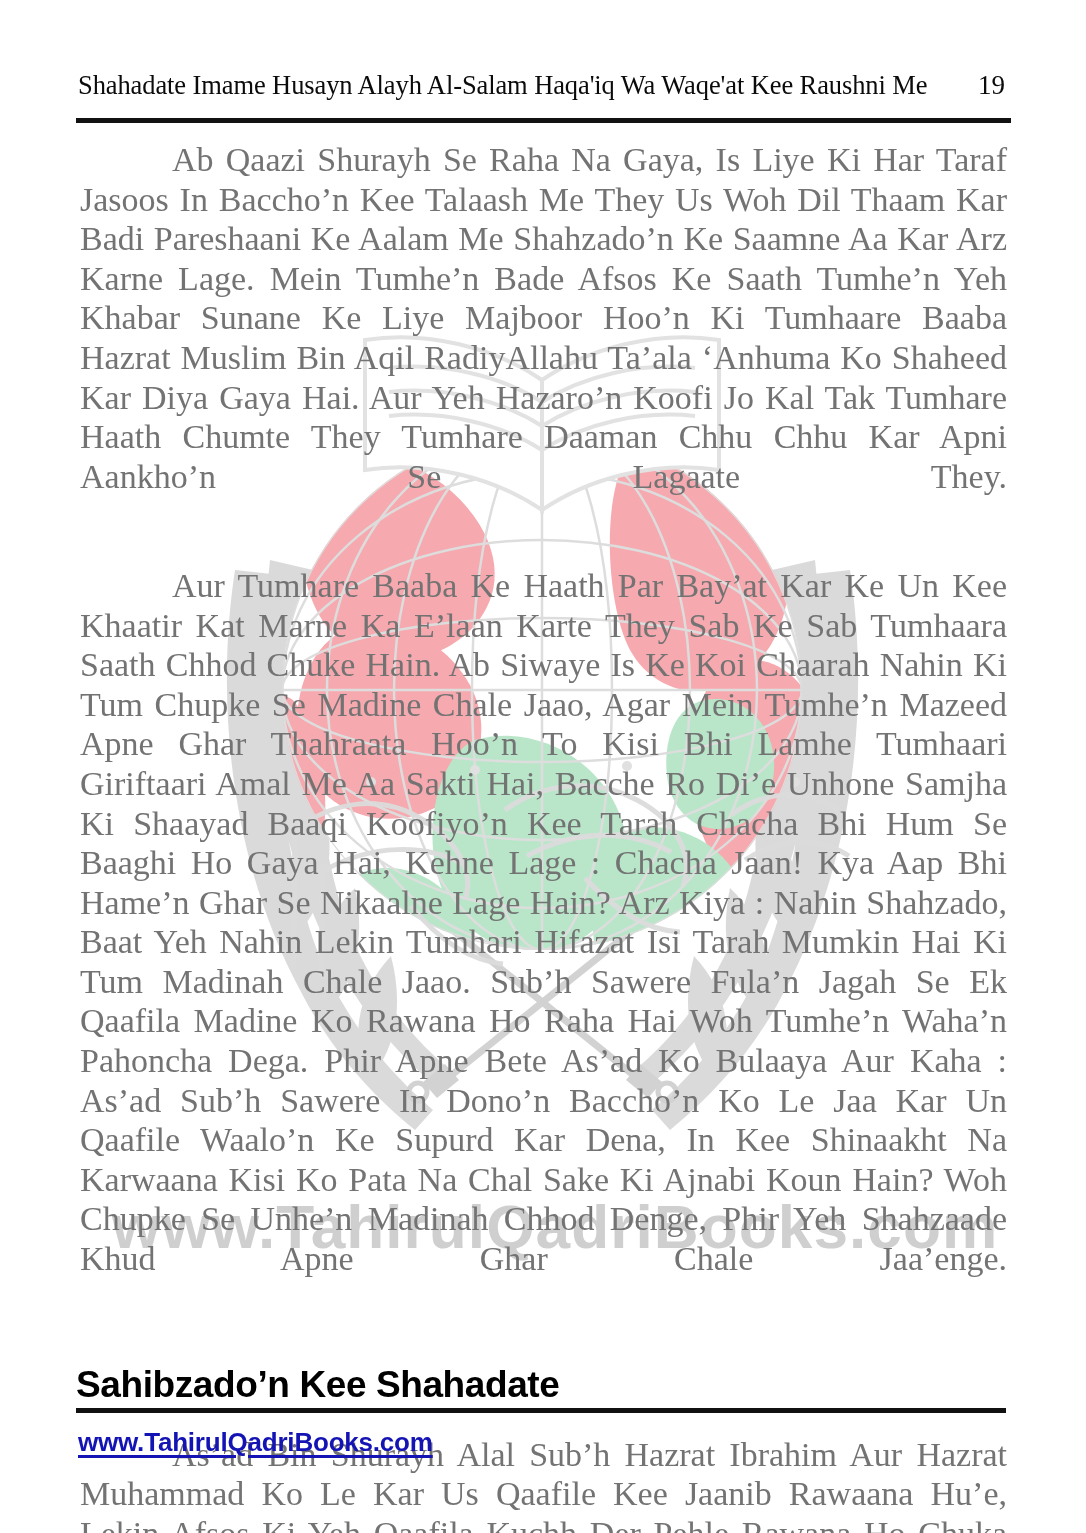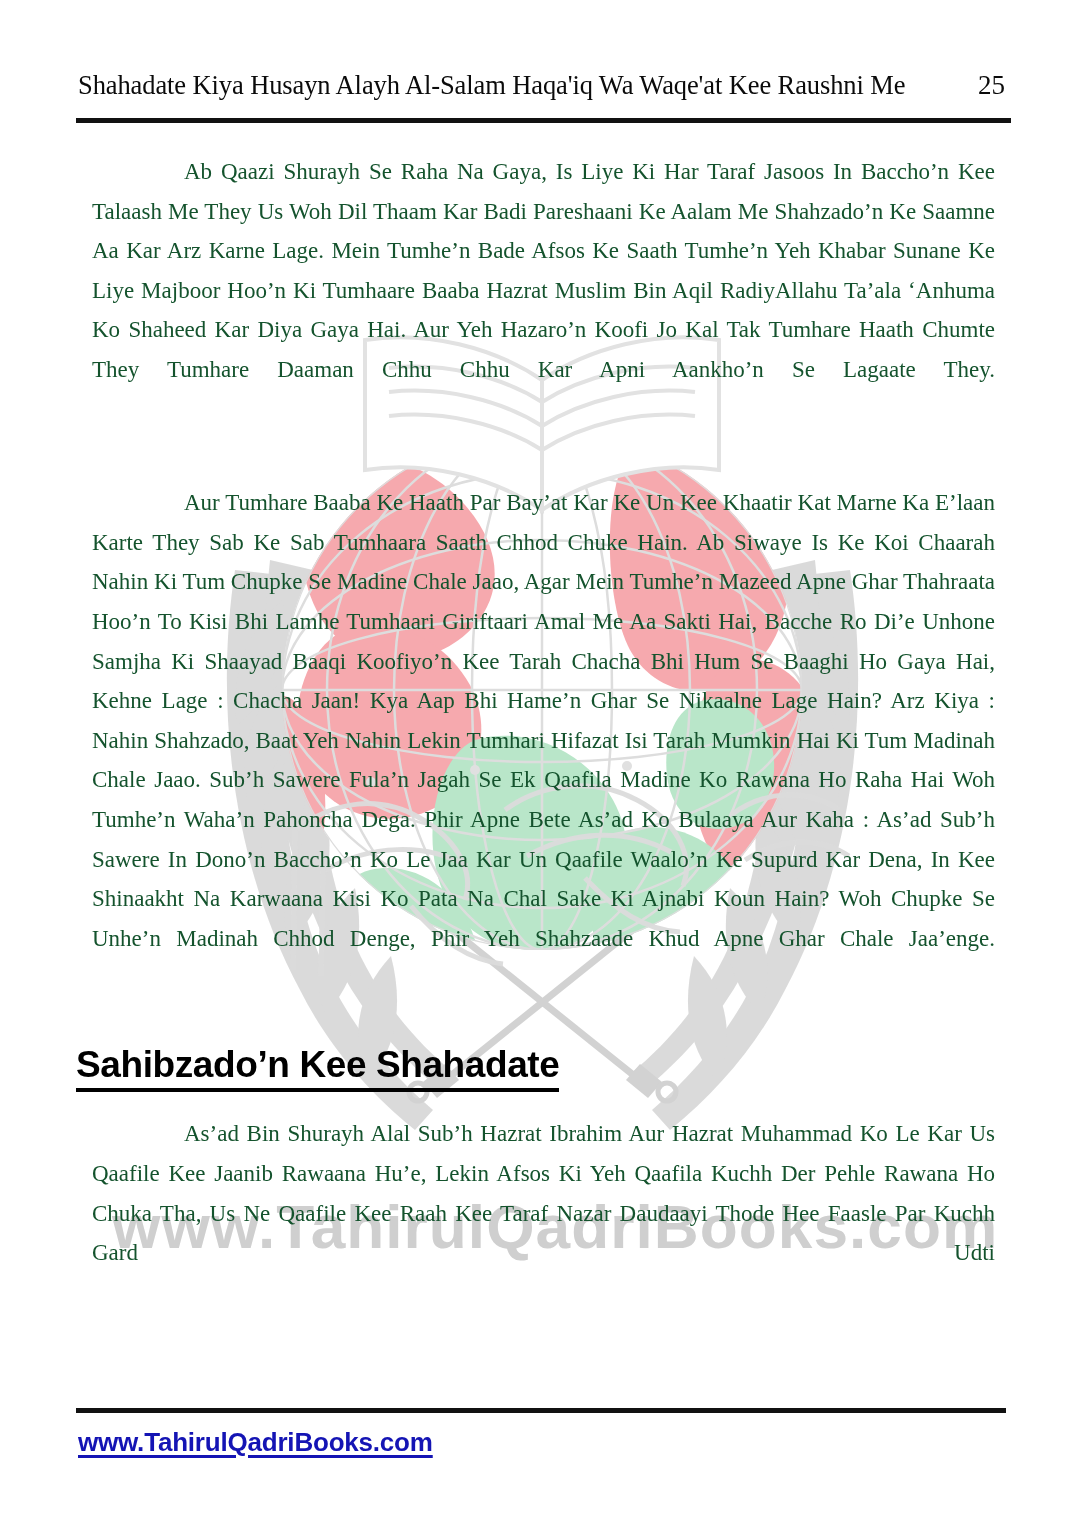--- a/index.html
+++ b/index.html
@@ -95,24 +95,24 @@
   .content {
     position: absolute;
     left: 76px;
     top: 136px;
     width: 935px;
     z-index: 2;
   }
   .para {
     text-align: justify;
     text-justify: inter-word;
-    font-size: 23px;
+    font-size: 34px;
     line-height: 39.6px;
-    color: #14532d;
-    margin: 16px;
+    color: #737373;
+    margin: 4px;
     text-indent: 92px;
     hyphens: none;
   }
   .para::after {
     content: "";
     display: inline-block;
     width: 100%;
   }
   .para-gap { height: 22px; }
 
@@ -255,22 +255,22 @@
         <path d="M367 132 C 326 106, 268 92, 214 98 M367 156 C 326 130, 268 116, 214 122 M367 180 C 326 154, 268 140, 214 146"></path>
         <path d="M367 132 C 408 106, 466 92, 520 98 M367 156 C 408 130, 466 116, 520 122 M367 180 C 408 154, 466 140, 520 146"></path>
         <line x1="367" y1="110" x2="367" y2="240"></line>
       </g>
     </svg>
 
     <div class="wm-url">www.TahirulQadriBooks.com</div>
   </div>
 
   <div class="header">
-    <div class="header-title">Shahadate Kiya Husayn Alayh Al-Salam Haqa'iq Wa Waqe'at Kee Raushni Me</div>
-    <div class="header-pageno">25</div>
+    <div class="header-title">Shahadate Imame Husayn Alayh Al-Salam Haqa'iq Wa Waqe'at Kee Raushni Me</div>
+    <div class="header-pageno">19</div>
   </div>
   <div class="rule-top"></div>
 
   <div class="content">
     <p class="para">Ab Qaazi Shurayh Se Raha Na Gaya, Is Liye Ki Har Taraf Jasoos In Baccho’n Kee Talaash Me They  Us Woh Dil Thaam Kar Badi Pareshaani Ke Aalam Me Shahzado’n Ke Saamne Aa Kar Arz Karne Lage. Mein Tumhe’n Bade Afsos Ke Saath Tumhe’n Yeh Khabar Sunane Ke Liye Majboor Hoo’n Ki Tumhaare Baaba Hazrat Muslim Bin Aqil RadiyAllahu Ta’ala ‘Anhuma Ko Shaheed Kar Diya Gaya Hai. Aur Yeh Hazaro’n Koofi Jo Kal Tak Tumhare Haath Chumte They Tumhare Daaman Chhu Chhu Kar Apni Aankho’n Se Lagaate They.</p>
     <div class="para-gap"></div>
     <p class="para">Aur Tumhare Baaba Ke Haath Par Bay’at Kar Ke Un Kee Khaatir Kat Marne Ka E’laan Karte They Sab Ke Sab Tumhaara Saath Chhod Chuke Hain. Ab Siwaye Is Ke Koi Chaarah Nahin Ki Tum Chupke  Se Madine Chale Jaao, Agar Mein Tumhe’n Mazeed Apne Ghar Thahraata Hoo’n To Kisi Bhi Lamhe Tumhaari Giriftaari Amal Me Aa Sakti Hai, Bacche Ro Di’e Unhone Samjha Ki Shaayad Baaqi Koofiyo’n Kee Tarah Chacha Bhi Hum Se  Baaghi Ho Gaya Hai, Kehne Lage : Chacha Jaan! Kya Aap Bhi Hame’n Ghar Se Nikaalne Lage Hain? Arz Kiya : Nahin Shahzado, Baat Yeh Nahin Lekin Tumhari Hifazat Isi Tarah Mumkin Hai Ki Tum Madinah Chale Jaao. Sub’h Sawere Fula’n Jagah Se Ek Qaafila Madine Ko Rawana Ho Raha Hai Woh Tumhe’n Waha’n Pahoncha Dega. Phir Apne Bete As’ad Ko Bulaaya Aur Kaha : As’ad Sub’h Sawere In Dono’n Baccho’n Ko Le Jaa Kar Un Qaafile Waalo’n Ke Supurd Kar Dena, In Kee Shinaakht Na Karwaana Kisi Ko Pata Na Chal Sake Ki Ajnabi Koun Hain? Woh Chupke Se Unhe’n Madinah Chhod Denge, Phir Yeh Shahzaade Khud Apne Ghar Chale Jaa’enge.</p>
 
     <div class="heading-wrap">
       <h2 class="section-heading">Sahibzado’n Kee Shahadate</h2>

